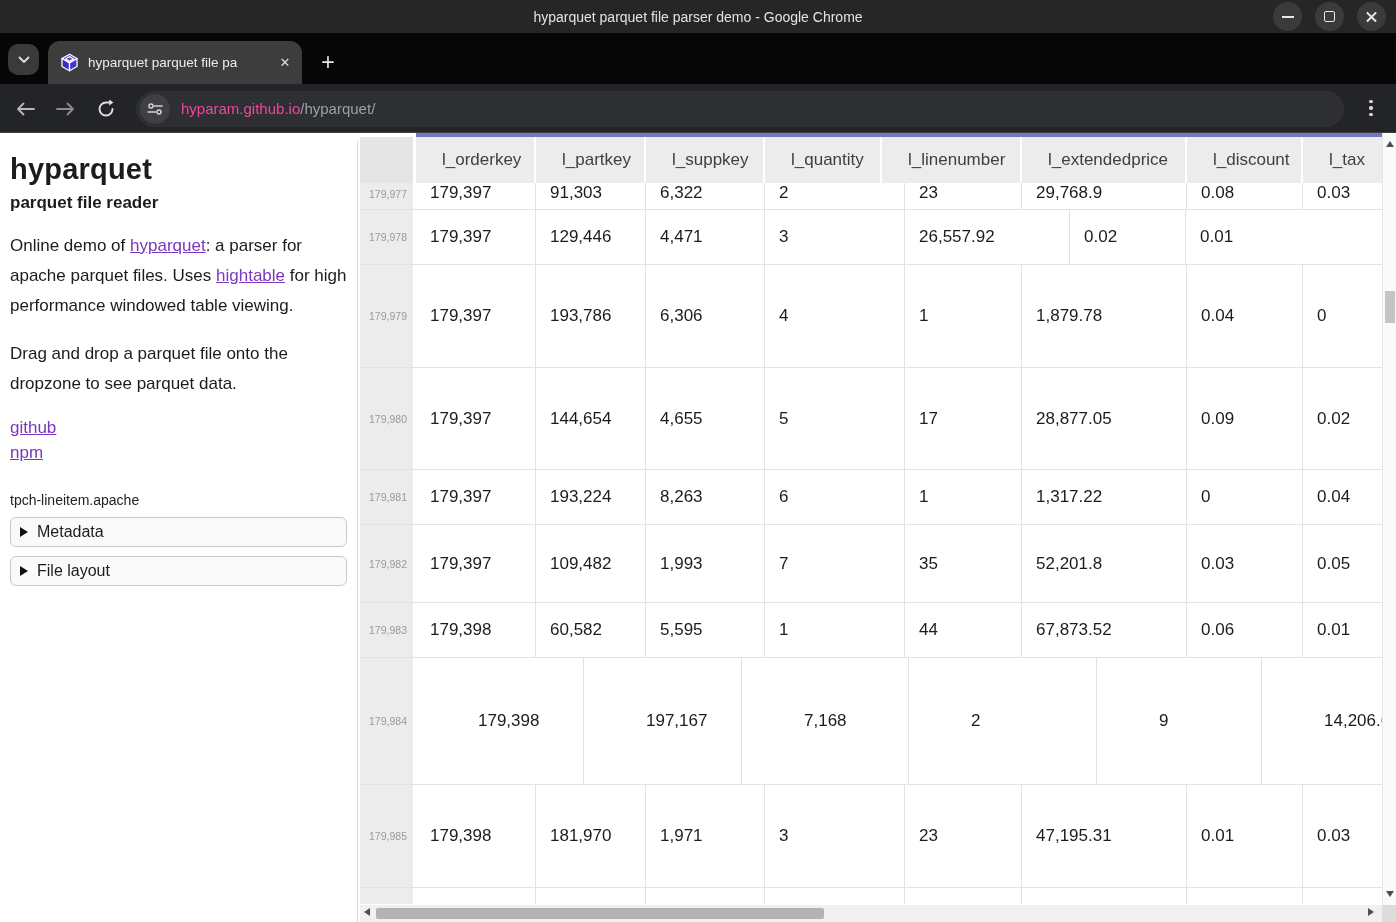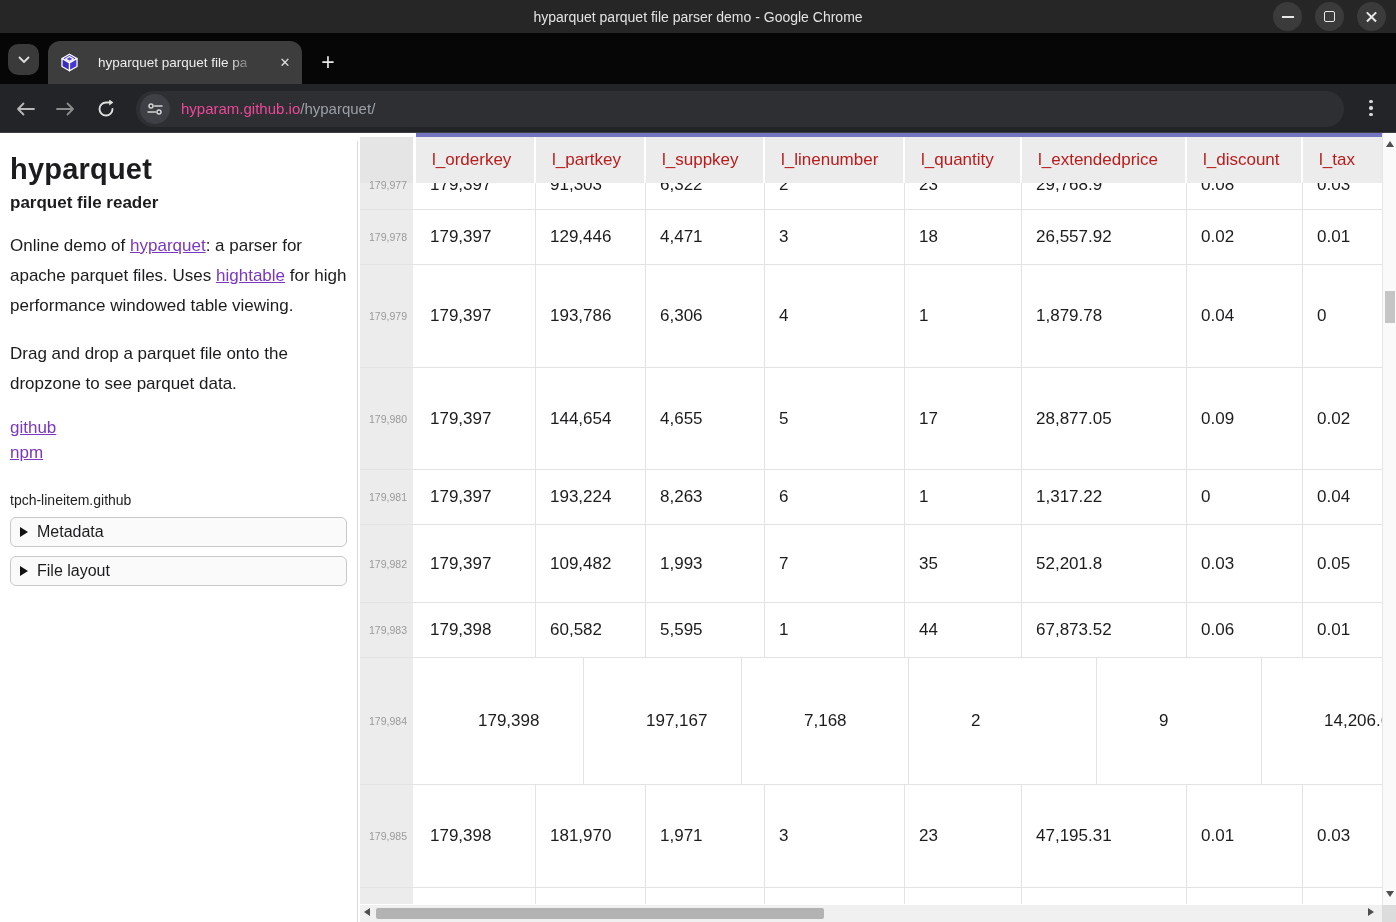--- a/index.html
+++ b/index.html
@@ -19,21 +19,21 @@
   .max-glyph{width:11px;height:11px;border:1.6px solid #e8e8e8;border-radius:2px;}
   .close-glyph{position:relative;width:13px;height:13px;}
   .close-glyph::before,.close-glyph::after{content:"";position:absolute;left:0;top:5.6px;width:13px;height:1.8px;background:#e8e8e8;}
   .close-glyph::before{transform:rotate(45deg);}
   .close-glyph::after{transform:rotate(-45deg);}
   
   .tabstrip{position:absolute;top:33px;left:0;width:1396px;height:51px;background:#060606;}
   .tab-search{position:absolute;left:8px;top:11px;width:31px;height:31px;border-radius:10px;background:#3a3a3a;
     display:flex;align-items:center;justify-content:center;}
   .tab{position:absolute;left:48px;top:8px;width:254px;height:43px;background:#3d3d3d;
-    border-radius:12px 12px 0 0;display:flex;align-items:center;padding:0 8px 0 12px;gap:10px;}
+    border-radius:12px 12px 0 0;display:flex;align-items:center;padding:0 8px 0 12px;}
   .tab-fav{flex:0 0 auto;margin-right:9px;display:flex;}
   .tab-title{flex:1;overflow:hidden;white-space:nowrap;color:#ececec;font-size:13.5px;position:relative;height:18px;line-height:18px;}
   .tab-title::after{content:"";position:absolute;right:0;top:0;bottom:0;width:30px;
     background:linear-gradient(to right, rgba(61,61,61,0), #3d3d3d 85%);}
   .tab-close{flex:0 0 auto;color:#dedede;font-size:13px;margin-left:6px;width:18px;height:18px;
     display:flex;align-items:center;justify-content:center;border-radius:50%;}
   .newtab-btn{position:absolute;left:313px;top:14px;width:30px;height:30px;color:#e6e6e6;font-size:23px;
     display:flex;align-items:center;justify-content:center;border-radius:50%;font-weight:300;}
   
   .toolbar{position:absolute;top:84px;left:0;width:1396px;height:49px;background:#232428;border-bottom:1px solid #3e3f45;}
@@ -64,32 +64,32 @@
   .sb-section{margin-top:9px;height:30px;border:1px solid #c9c9c9;border-radius:6px;background:#fafafa;
     display:flex;align-items:center;padding-left:9px;gap:9px;}
   .sb-section-label{font-size:16px;color:#1c1c1e;}
   .caret-right{width:0;height:0;border-left:8px solid #111;border-top:5.5px solid transparent;border-bottom:5.5px solid transparent;}
   
   .table-area{position:absolute;left:360px;top:133px;width:1022px;height:772px;background:#fff;overflow:hidden;}
   .accent-bar{position:absolute;left:56px;top:0;width:966px;height:4px;}
   .thead{position:absolute;left:0;top:4px;width:1022px;height:46px;display:flex;}
   .corner-cell{width:53px;background:#e5e5e5;flex:0 0 auto;}
   .head-gap{width:3px;background:#fff;flex:0 0 auto;}
-  .th{background:#ececec;color:#b91c1c;font-size:17px;display:flex;align-items:center;
-    padding-left:16px;flex:0 0 auto;border-right:2px solid #fff;}
+  .th{background:#ececec;color:#404040;font-size:17px;display:flex;align-items:center;
+    padding-left:26px;flex:0 0 auto;border-right:2px solid #fff;}
   .tbody{position:absolute;left:0;top:50px;width:1022px;}
   .tr{display:flex;border-bottom:1px solid #e3e3e3;background:#fff;}
   .gutter{width:56px;flex:0 0 auto;background:#ececec;border-right:3px solid #fff;
     color:#9a9a9a;font-size:10.5px;display:flex;align-items:center;justify-content:flex-end;padding-right:6px;}
   .td{flex:0 0 auto;border-right:1px solid #e3e3e3;font-size:17px;color:#1c1c1e;
     display:flex;align-items:center;padding-left:14px;overflow:hidden;}
   .c0{width:120px;} .c1{width:110px;} .c2{width:119px;} .c3{width:140px;}
   .c4{width:117px;} .c5{width:165px;} .c6{width:116px;} .c7{width:140px;border-right:none;}
   .tr.clip{height:27px;}
-  .tr.clip .td,.tr.clip .gutter{align-items:flex-start;}
+  .tr.clip .td,.tr.clip .gutter{align-items:center;}
   .tr.clip .td span{display:block;margin-top:-8px;line-height:19px;}
   .tr.clip .gutter span{display:block;margin-top:-4px;line-height:12px;}
   
   .vscroll{position:absolute;right:0;top:133px;width:14px;height:772px;background:#fafafa;border-left:1px solid #e6e6e6;}
   .v-up{position:absolute;top:8px;left:3px;width:0;height:0;border-bottom:6px solid #4f4f4f;
     border-left:4.5px solid transparent;border-right:4.5px solid transparent;}
   .v-down{position:absolute;bottom:8px;left:3px;width:0;height:0;border-top:6px solid #4f4f4f;
     border-left:4.5px solid transparent;border-right:4.5px solid transparent;}
   .v-thumb{position:absolute;top:158px;left:2px;width:10px;height:32px;background:#c5c5c5;}
   .hscroll{position:absolute;left:360px;top:905px;width:1022px;height:17px;background:#f0f0f0;}
@@ -176,42 +176,42 @@
     </div>
   </div>
 
   <div class="sidebar">
     <div class="sb-title">hyparquet</div>
     <div class="sb-subtitle">parquet file reader</div>
     <div class="sb-p"><span>Online demo of </span><span class="sb-link">hyparquet</span><span>: a parser for apache parquet files. Uses </span><span class="sb-link">hightable</span><span> for high performance windowed table viewing.</span></div>
     <div class="sb-p">Drag and drop a parquet file onto the dropzone to see parquet data.</div>
     <div class="sb-link-row first"><span class="sb-link">github</span></div>
     <div class="sb-link-row"><span class="sb-link">npm</span></div>
-    <div class="sb-filename">tpch-lineitem.github</div>
+    <div class="sb-filename">tpch-lineitem.apache</div>
     <div class="sb-section">
       <span class="caret-right"></span>
       <span class="sb-section-label">Metadata</span>
     </div>
     <div class="sb-section">
       <span class="caret-right"></span>
       <span class="sb-section-label">File layout</span>
     </div>
   </div>
 
   <div class="table-area">
     <div class="accent-bar" style="background:#7477c0;"></div>
 
     <div class="thead">
       <div class="corner-cell"></div>
       <div class="head-gap"></div>
       <div class="th c0">l_orderkey</div>
       <div class="th c1">l_partkey</div>
       <div class="th c2">l_suppkey</div>
+      <div class="th c4">l_quantity</div>
       <div class="th c3">l_linenumber</div>
-      <div class="th c4">l_quantity</div>
       <div class="th c5">l_extendedprice</div>
       <div class="th c6">l_discount</div>
       <div class="th c7">l_tax</div>
     </div>
 
     <div class="tbody">
 
       <div class="tr clip">
         <div class="gutter">
             <span>179,977</span>
@@ -241,21 +241,20 @@
             <span>0.03</span>
           </div>
       </div>
 
       <div class="tr" style="height:55px;">
         <div class="gutter">179,978</div>
         <div class="td c0">179,397</div>
         <div class="td c1">129,446</div>
         <div class="td c2">4,471</div>
         <div class="td c3">3</div>
-        <div class="td c4">18</div>
         <div class="td c5">26,557.92</div>
         <div class="td c6">0.02</div>
         <div class="td c7">0.01</div>
       </div>
 
       <div class="tr" style="height:103px;">
         <div class="gutter">179,979</div>
         <div class="td c0">179,397</div>
         <div class="td c1">193,786</div>
         <div class="td c2">6,306</div>

